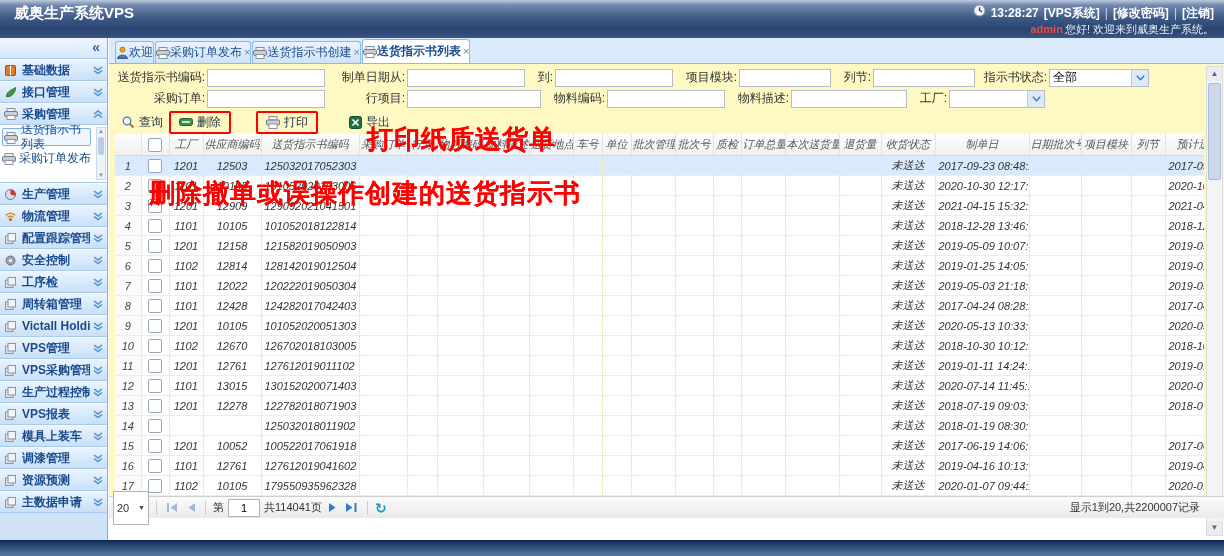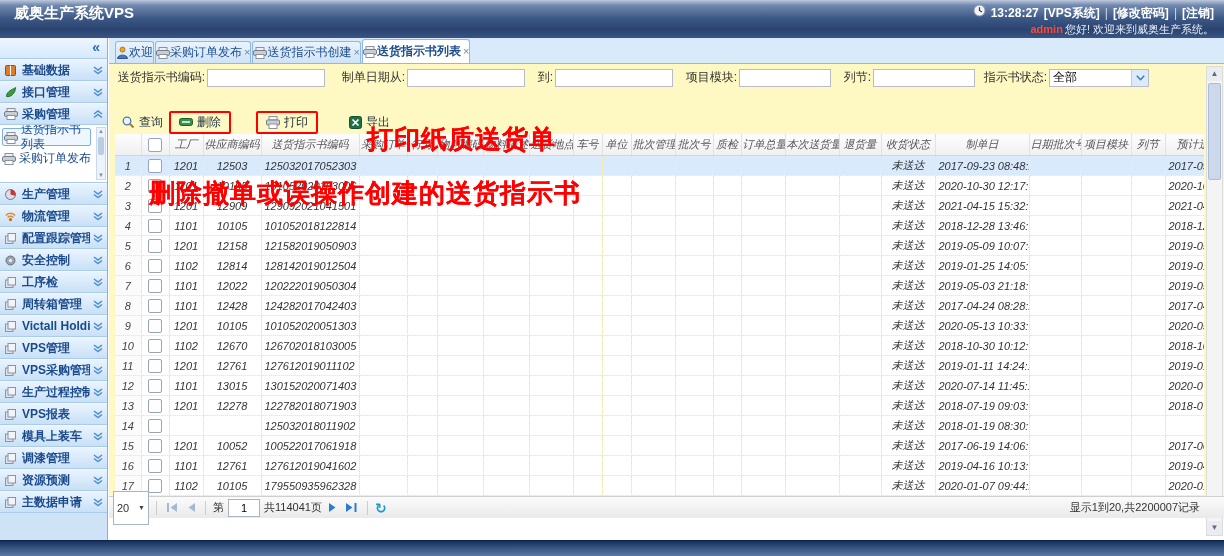--- a/index.html
+++ b/index.html
@@ -474,20 +474,39 @@
             <input class="s-in" value="" style="width: 112px;">
             <span class="s-lb" style="width: 24px;">到:</span>
             <input class="s-in" value="" style="width: 112px;">
             <span class="s-lb" style="width: 60px;">项目模块:</span>
             <input class="s-in" value="" style="width: 86px;">
             <span class="s-lb" style="width: 36px;">列节:</span>
             <input class="s-in" value="" style="width: 96px;">
             <span class="s-lb" style="width: 68px;">指示书状态:</span>
             <span class="sel" style="width: 100px;">
               <span>全部</span>
+              <span class="arr">
+                <svg width="9" height="6" viewBox="0 0 9 6">
+                  <path d="M0.8 0.8 L4.5 4.8 L8.2 0.8" fill="none" stroke="#3a78c0" stroke-width="1.4"></path>
+                </svg>
+              </span>
+            </span>
+          </div>
+          <div class="s-row">
+            <span class="s-lb" style="width: 92px;">采购订单:</span>
+            <input class="s-in" value="" style="width: 112px;">
+            <span class="s-lb" style="width: 76px;">行项目:</span>
+            <input class="s-in" value="" style="width: 128px;">
+            <span class="s-lb" style="width: 60px;">物料编码:</span>
+            <input class="s-in" value="" style="width: 112px;">
+            <span class="s-lb" style="width: 60px;">物料描述:</span>
+            <input class="s-in" value="" style="width: 110px;">
+            <span class="s-lb" style="width: 36px;">工厂:</span>
+            <span class="sel" style="width: 96px;">
+              <span></span>
               <span class="arr">
                 <svg width="9" height="6" viewBox="0 0 9 6">
                   <path d="M0.8 0.8 L4.5 4.8 L8.2 0.8" fill="none" stroke="#3a78c0" stroke-width="1.4"></path>
                 </svg>
               </span>
             </span>
           </div>
         </div>
       <div id="tbar">
           <span class="tbtn">

